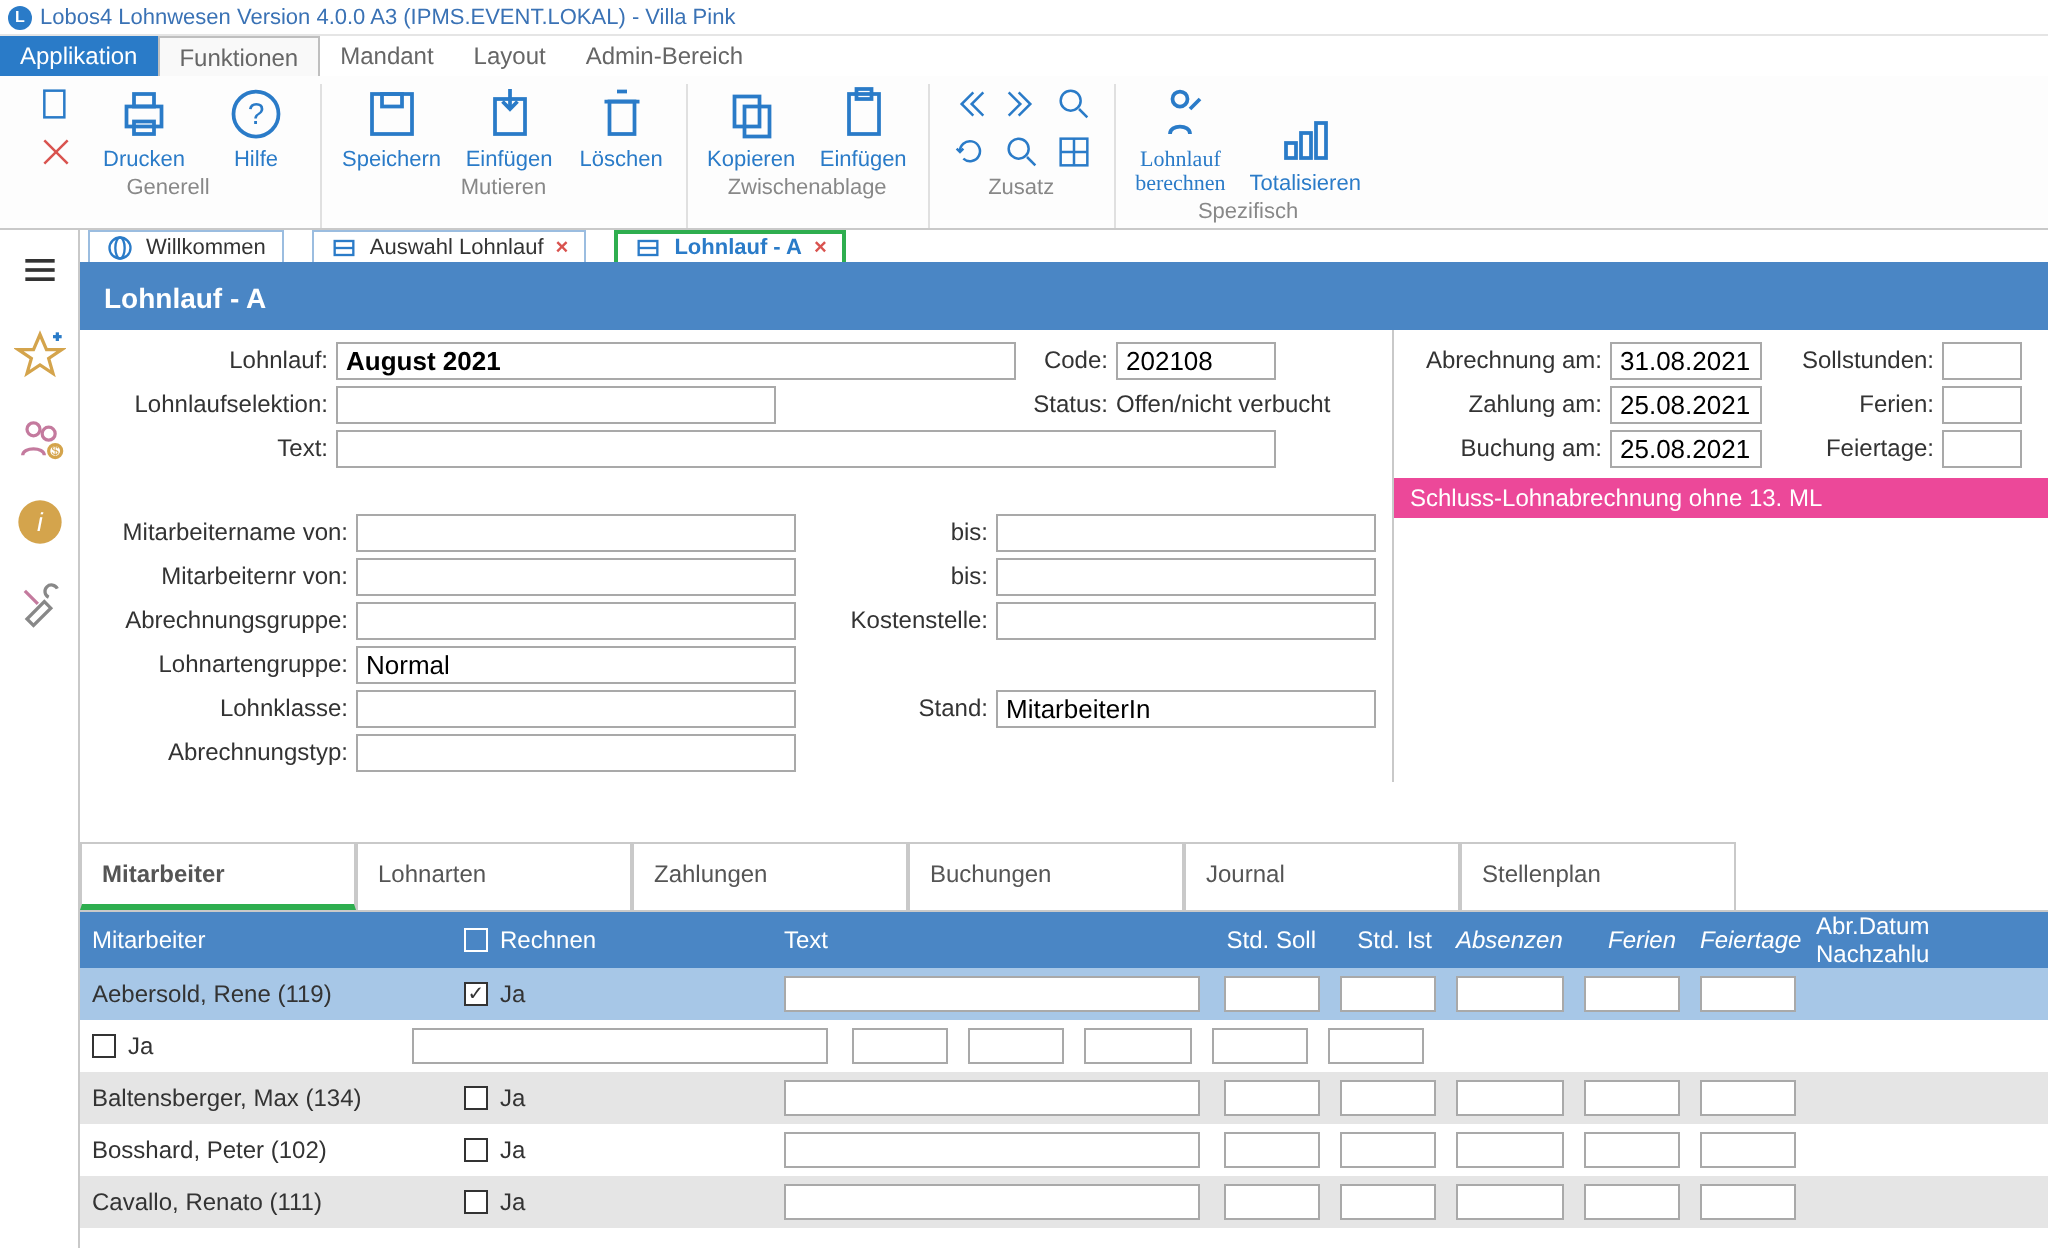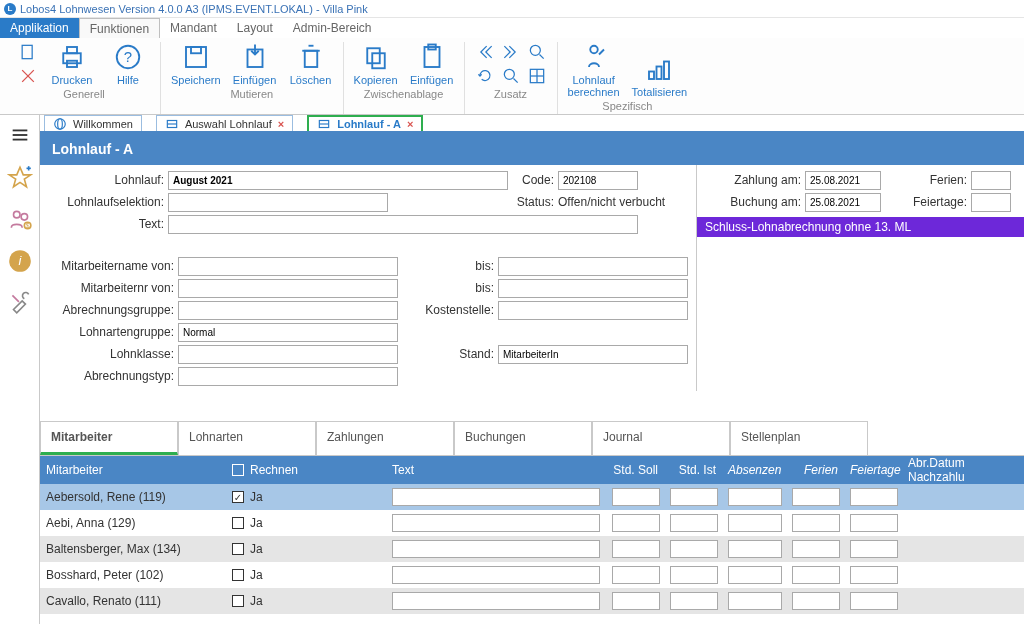--- a/index.html
+++ b/index.html
@@ -44,24 +44,24 @@
 
   
   .panel-header{background:#4a86c5;color:#fff;font-weight:bold;padding:8px 12px;font-size:14px;}
 
   
   .formsplit{display:flex;}
   .formleft{flex:1;border-right:1px solid #c9c9c9;}
   .formright{width:336px;}
   .formrow{display:flex;align-items:center;height:22px;}
   .formrow label{text-align:right;padding-right:4px;color:#333;}
-  .formrow input[type=text]{height:19px;border:1px solid #a9a9a9;padding:0 4px;font-size:10px;}
+  .formrow input[type=text]{height:19px;border:1px solid #a9a9a9;padding:0 4px;font-size:13px;}
   .section{padding:4px 8px;}
   .sep{height:12px;}
-  .info-bar{background:#6d28d9;color:#fff;padding:3px 8px;font-size:12px;}
+  .info-bar{background:#ec4899;color:#fff;padding:3px 8px;font-size:12px;}
 
   
   .lowtabs{display:flex;border-bottom:1px solid #c9c9c9;margin-top:30px;}
   .lowtab{flex:0 0 138px;padding:8px 10px;border:1px solid #c9c9c9;border-bottom:none;font-size:12px;color:#555;cursor:pointer;background:#fff;}
   .lowtab.active{border-bottom:3px solid #2eae4f;}
   .lowtab.last{border-right:1px solid #c9c9c9;}
 
   
   .gridhead{background:#4a86c5;color:#fff;display:flex;align-items:center;height:30px;font-size:12px;}
   .gridhead div{padding:0 6px;}
@@ -266,21 +266,21 @@
   <div class="ribbon-group">
     <div class="ribbon-row">
       <div class="ribbon-btn">
         <div class="icon">
             <svg viewBox="0 0 24 24">
               <circle cx="12" cy="6" r="3"></circle>
               <path d="M8 20c0-4 8-4 8 0"></path>
               <line x1="16" y1="10" x2="20" y2="6"></line>
             </svg>
           </div>
-        <span style="white-space:pre-line;text-align:center;">Lohnlauf
+        <span style="white-space:pre-line;text-align:center;font-family:Liberation Serif, serif;">Lohnlauf
 berechnen</span>
       </div>
       <div class="ribbon-btn">
         <div class="icon">
             <svg viewBox="0 0 24 24">
               <rect x="4" y="14" width="4" height="6"></rect>
               <rect x="10" y="10" width="4" height="10"></rect>
               <rect x="16" y="6" width="4" height="14"></rect>
             </svg>
           </div>
@@ -433,20 +433,26 @@
                 <label style="width:90px;">Stand:</label>
                 <input type="text" style="width: 190px;" value="MitarbeiterIn">
               </div>
           </div>
         </div>
       </div>
 
       <div class="formright">
         <div class="section">
           <div class="formrow">
+              <label style="width:100px;">Abrechnung am:</label>
+              <input type="text" style="width: 76px;" value="31.08.2021">
+              <label style="width:90px;">Sollstunden:</label>
+              <input type="text" style="width: 40px;">
+            </div>
+          <div class="formrow">
               <label style="width:100px;">Zahlung am:</label>
               <input type="text" style="width: 76px;" value="25.08.2021">
               <label style="width:90px;">Ferien:</label>
               <input type="text" style="width: 40px;">
             </div>
           <div class="formrow">
               <label style="width:100px;">Buchung am:</label>
               <input type="text" style="width: 76px;" value="25.08.2021">
               <label style="width:90px;">Feiertage:</label>
               <input type="text" style="width: 40px;">
@@ -501,21 +507,20 @@
           </div>
           <div class="colG colinput">
             <input style="width: 48px;">
           </div>
           <div class="colH colinput">
             <input style="width: 48px;">
           </div>
           <div class="colI"></div>
         </div>
         <div class="row">
-          <div class="colA">Aebi, Anna (129)</div>
           <div class="colB">
             <span class="chk"></span>
             <span>Ja</span>
           </div>
           <div class="colC colinput">
             <input style="width: 210px;">
           </div>
           <div class="colD colinput">
             <input style="width: 48px;">
           </div>

